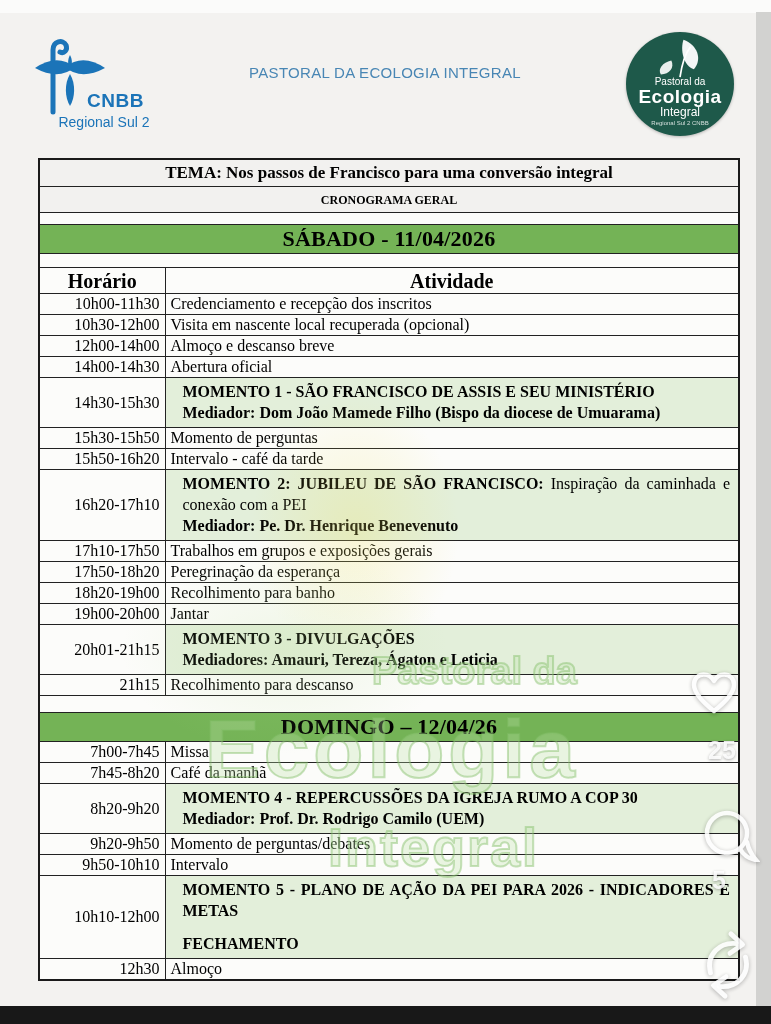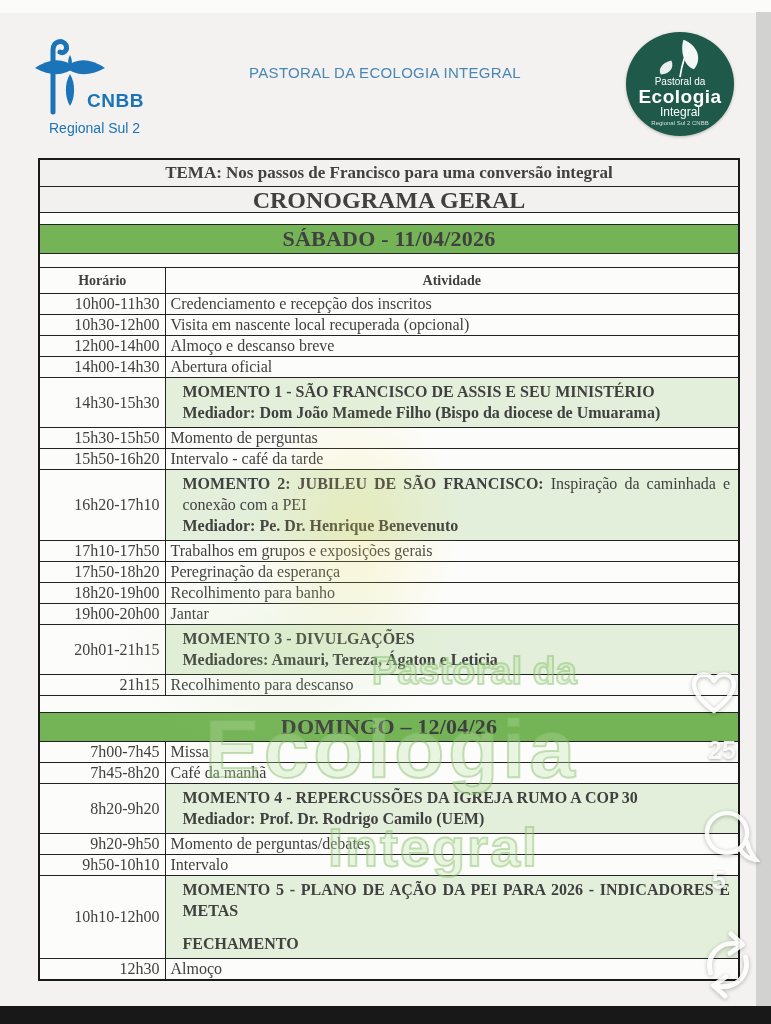--- a/index.html
+++ b/index.html
@@ -7,46 +7,46 @@
   .abs{position:absolute;}
   
   .top-strip{left:0;top:0;width:771px;height:13px;background:#fbfbfa;}
   .right-strip{right:0;top:12px;width:15px;height:994px;background:#d2d2d0;}
   .bottom-bar{left:0;bottom:0;width:771px;height:18px;background:#181818;}
 
   
   .cnbb-logo{left:25px;top:34px;width:150px;height:98px;}
   .cnbb-acronym{left:62px;top:56px;font:bold 19px "Liberation Sans",sans-serif;
     color:var(--logo_blue);letter-spacing:.5px;}
-  .cnbb-region{left:24px;top:86px;width:110px;
+  .cnbb-region{left:24px;top:80px;width:110px;text-align:center;
     font:14px "Liberation Sans",sans-serif;color:var(--logo_blue);}
   .header-center{left:150px;top:57px;width:470px;text-align:center;}
   .hc1{font:bold 17.5px "Liberation Sans",sans-serif;color:var(--blue);letter-spacing:-.2px;}
   .hc2{margin-top:7px;font:15px "Liberation Sans",sans-serif;color:var(--blue_light);letter-spacing:.3px;}
   .pei-logo{left:626px;top:32px;width:108px;height:104px;border-radius:50%;
     background:var(--logo_green);display:flex;flex-direction:column;align-items:center;
     justify-content:flex-start;color:#fff;font-family:"Liberation Sans",sans-serif;
     box-shadow:0 1px 3px rgba(0,0,0,.25);}
   .pei-l1{font-size:10px;margin-top:-2px;}
   .pei-l2{font-weight:bold;font-size:19px;line-height:19px;letter-spacing:.5px;}
   .pei-l3{font-size:12px;line-height:13px;}
   .pei-l4{font-size:6px;opacity:.8;margin-top:1px;}
 
   
   .tablewrap{left:38px;top:158px;width:700px;z-index:1;}
   table{border-collapse:collapse;table-layout:fixed;width:700px;border:2px solid #1a1a1a;}
   td{border:1px solid #222;background:#fcfcfa;font-size:16px;line-height:18px;
-    padding:1px 5px;color:#404040;vertical-align:middle;}
+    padding:1px 5px;color:#000000;vertical-align:middle;}
   tr.r-tema td{height:24px;text-align:center;font-weight:bold;font-size:17px;background:#f2f1ef;}
-  tr.r-crono td{height:23px;text-align:center;font-weight:bold;font-size:24px;background:#f2f1ef;}
+  tr.r-crono td{height:23px;text-align:center;font-weight:bold;font-size:12px;background:#f2f1ef;}
   tr.r-sp td{height:9px;}
   tr.r-day td{height:26px;text-align:center;font-weight:bold;font-size:22px;
     background:var(--green);letter-spacing:.2px;}
   tr.r-sp2 td{height:11px;}
-  tr.r-head td{height:23px;text-align:center;font-weight:bold;font-size:14px;}
+  tr.r-head td{height:23px;text-align:center;font-weight:bold;font-size:20px;}
   tr.r-gap td{height:14px;}
   td.time{text-align:right;}
   td.act{text-align:left;}
   td.act.hl{background:var(--green_light);line-height:21px;padding:3px 8px 4px 17px;}
   .line{display:block;}
   .line.j{text-align:justify;-moz-text-align-last:left;text-align-last:left;}
   .line.blank{height:12px;line-height:12px;}
   td.act.hl b{font-weight:bold;}
 
   .footnote{left:38px;top:964px;width:706px;font-size:15px;color:#151515;}

